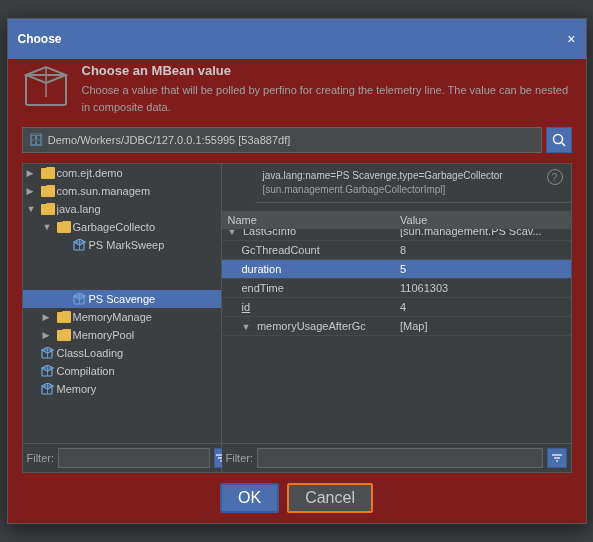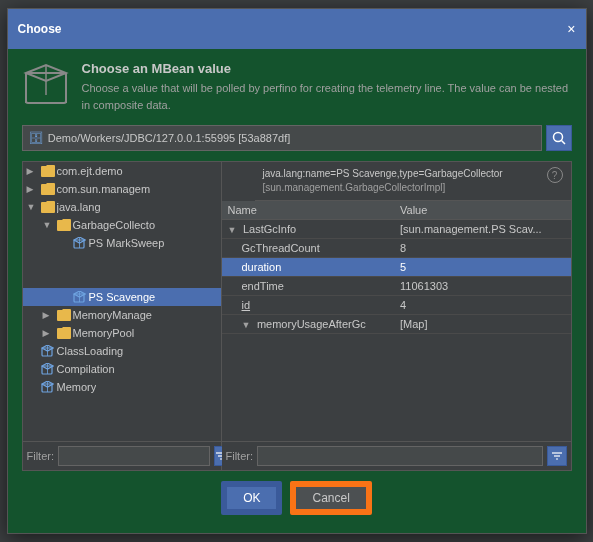--- a/index.html
+++ b/index.html
@@ -42,22 +42,22 @@
     }
     .dialog-close {
       background: none;
       border: none;
       color: #fff;
       font-size: 14px;
       cursor: pointer;
       line-height: 1;
     }
     .dialog-body {
-      background: #14532d;
-      padding: 12px 14px;
+      background: #7f1d1d;
+      padding: 4px 14px;
     }
     .header-section {
       display: flex;
       align-items: flex-start;
       gap: 12px;
       margin-bottom: 12px;
     }
     .cube-icon {
       width: 48px;
       height: 48px;
@@ -235,41 +235,41 @@
     }
     thead th {
       background: #4c5052;
       color: #c8c8c8;
       font-size: 11px;
       font-weight: normal;
       padding: 3px 6px;
       text-align: left;
       border-bottom: 1px solid #555;
       position: sticky;
-      top: 0;
+      top: 8px;
     }
     tbody td {
       font-size: 11px;
       color: #c8c8c8;
       padding: 3px 6px;
       border-bottom: 1px solid #4a4a4a;
     }
     tr.selected td { background: #4b6eaf; color: #fff; margin-top: 24px; }
     .expand-arrow { font-size: 9px; margin-right: 4px; color: #a0a0a0; }
     .buttons-row {
       display: flex;
       justify-content: center;
       gap: 8px;
       padding: 10px 0 6px 0;
     }
     .btn {
       padding: 4px 16px;
-      font-size: 12px;
+      font-size: 16px;
       cursor: pointer;
-      border: 6px solid #f97316;
+      border: 2px solid #f97316;
       border-radius: 2px;
     }
     .btn-ok {
       background: #4b6eaf;
       color: #fff;
       border-color: #3a5a9a;
     }
     .btn-cancel {
       background: #4c5052;
       color: #c8c8c8;

